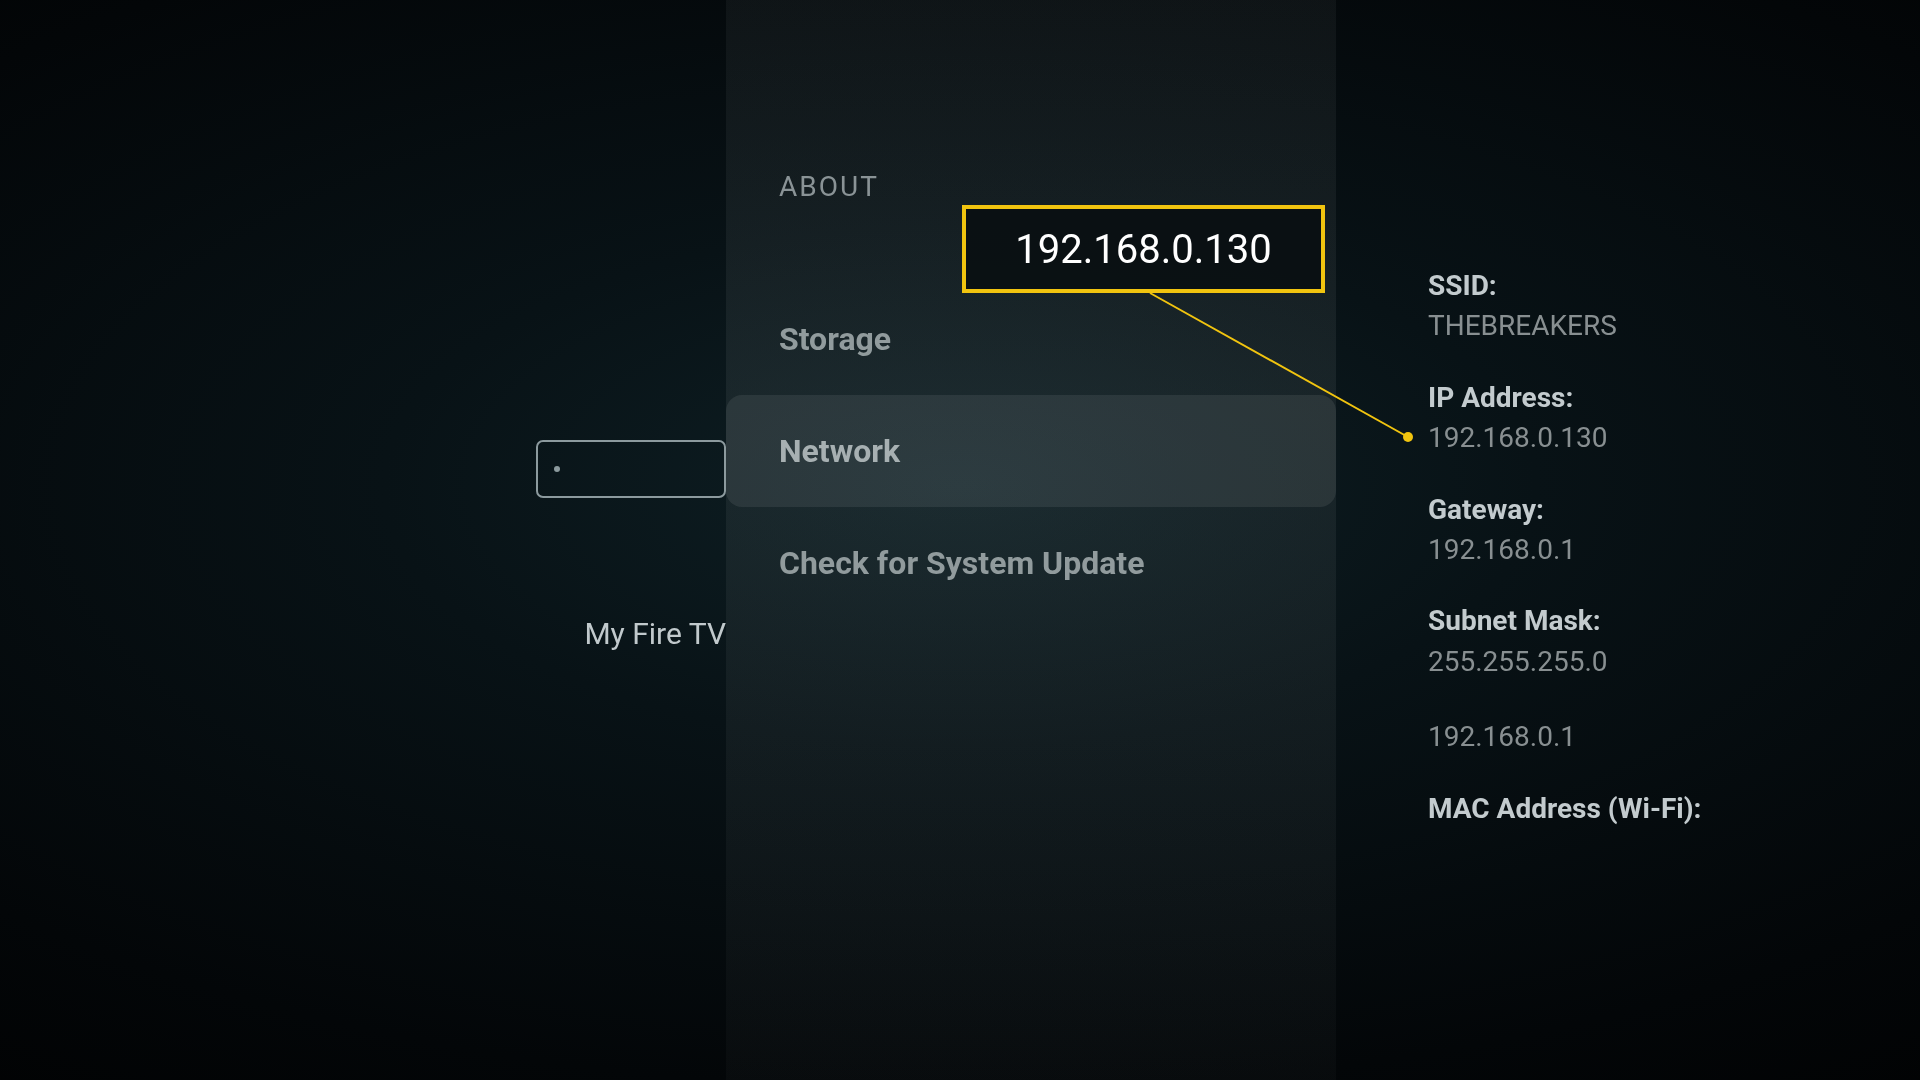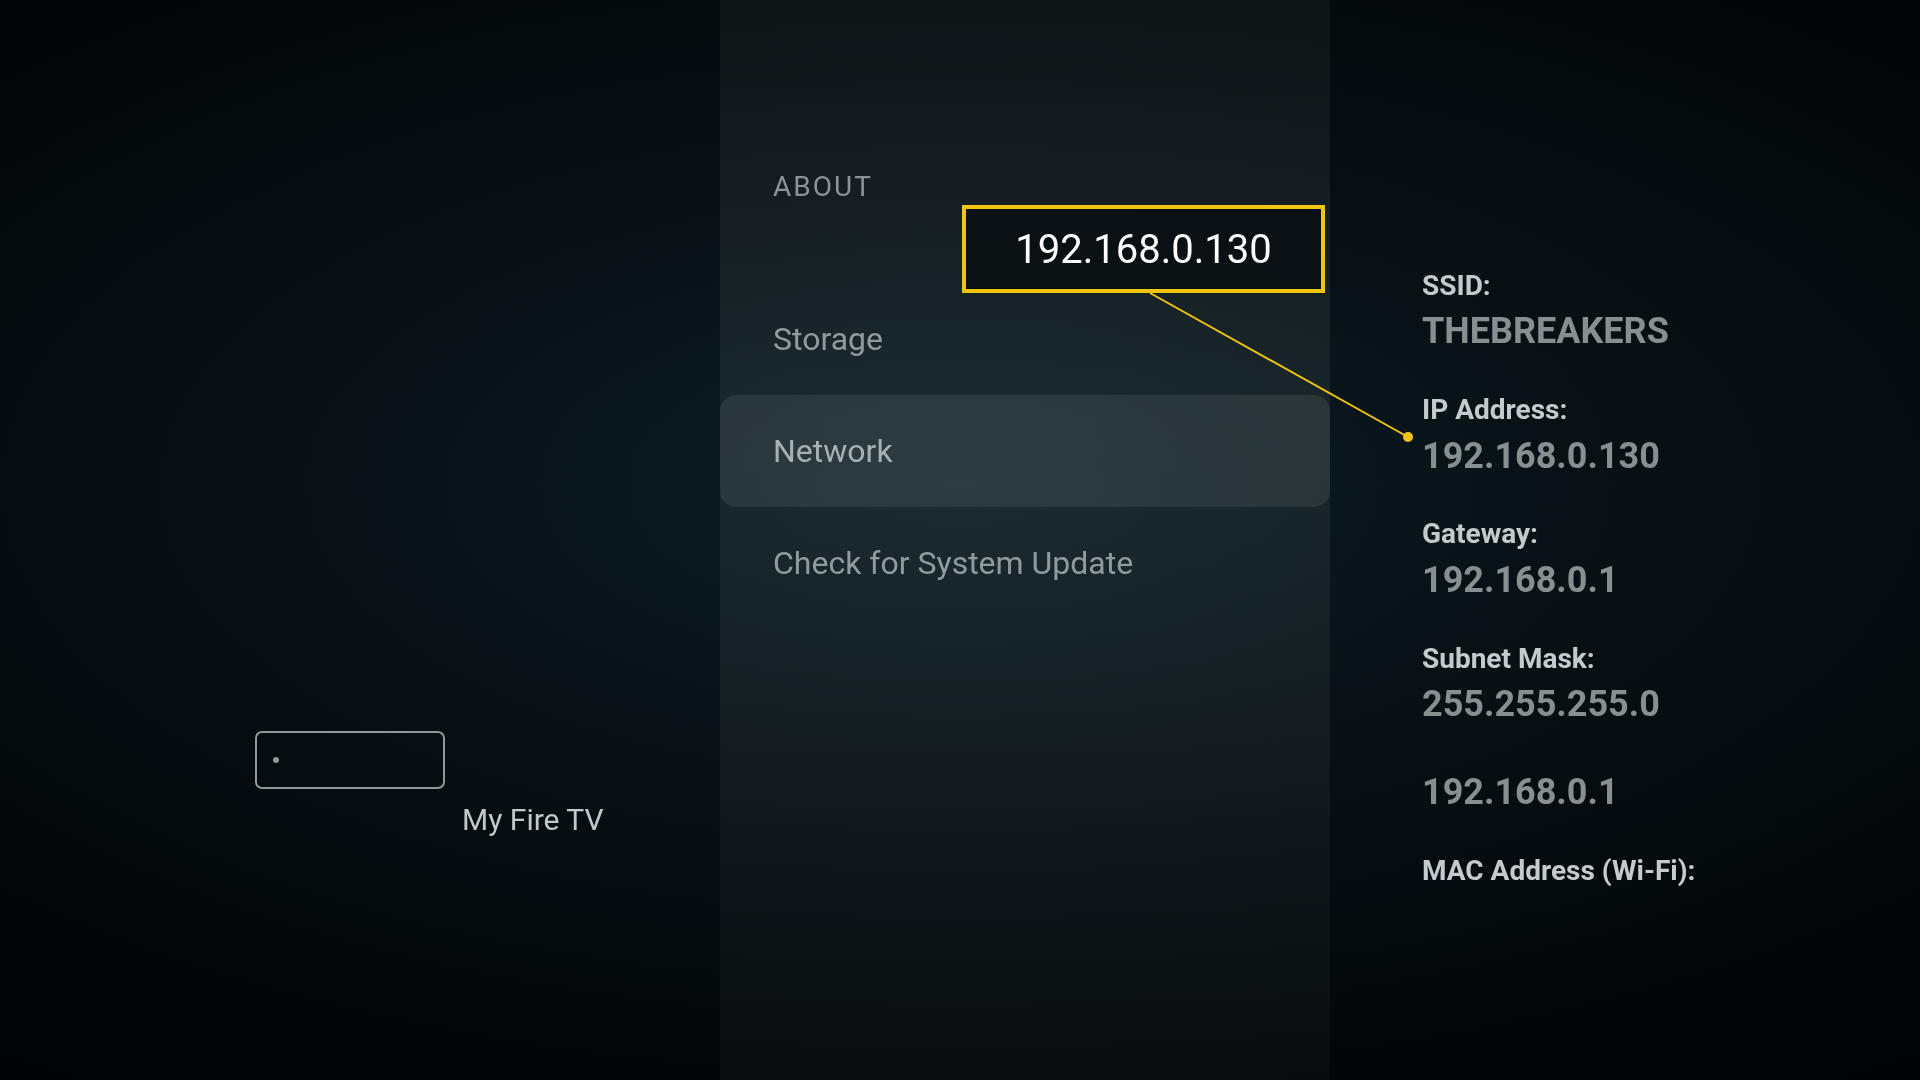--- a/index.html
+++ b/index.html
@@ -16,24 +16,25 @@
       display: flex;
       flex-direction: row;
       position: relative;
     }
 
     
     .left-col {
       width: 720px;
       height: 100%;
       display: flex;
-      flex-direction: row;
-      align-items: center;
+      flex-direction: column;
+      align-items: flex-end;
       padding-left: 255px;
       padding-top: 440px;
+      margin-left: 6px;
     }
     .device-icon {
       width: 190px;
       height: 58px;
       border: 2.5px solid #8c9a9e;
       border-radius: 7px;
       position: relative;
     }
     .device-icon::after {
       content: '';
@@ -65,21 +66,21 @@
       font-size: 28px;
       letter-spacing: 2px;
       color: #8a9396;
       padding-left: 53px;
       margin-bottom: 80px;
     }
     .menu-item {
       padding: 37px 0 37px 53px;
       font-size: 32px;
       color: #919b9d;
-      font-weight: 400;
+      font-weight: 700;
       cursor: pointer;
     }
     .menu-item.selected {
       background: rgba(255,255,255,0.08);
       color: #a7b0b2;
       border-radius: 16px;
     }
 
     
     .detail-col {
@@ -92,23 +93,23 @@
     .detail-entry {
       margin-bottom: 32px;
     }
     .detail-label {
       font-size: 28px;
       color: #c3cbce;
       font-weight: 700;
       line-height: 1.3;
     }
     .detail-value {
-      font-size: 36px;
+      font-size: 28px;
       color: #888f91;
-      font-weight: 700;
+      font-weight: 400;
       line-height: 1.55;
     }
 
     
     .callout {
       position: absolute;
       left: 962px;
       top: 205px;
       width: 363px;
       height: 88px;

